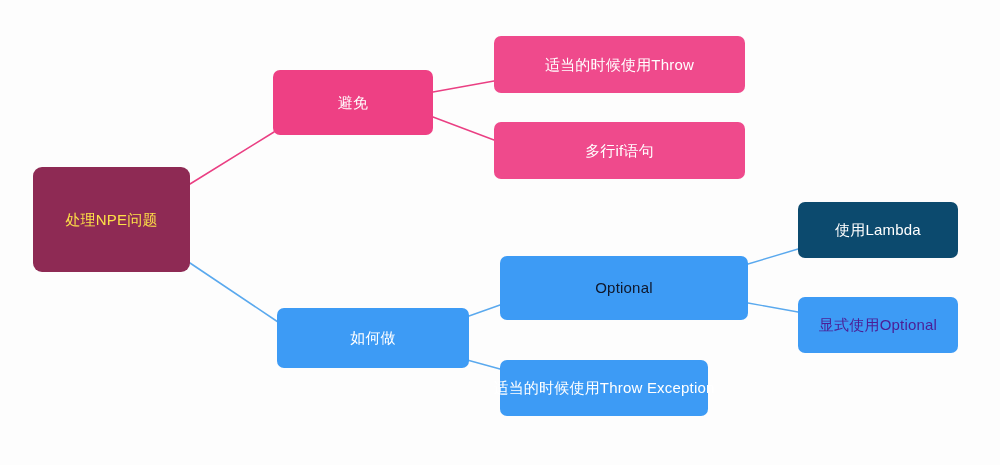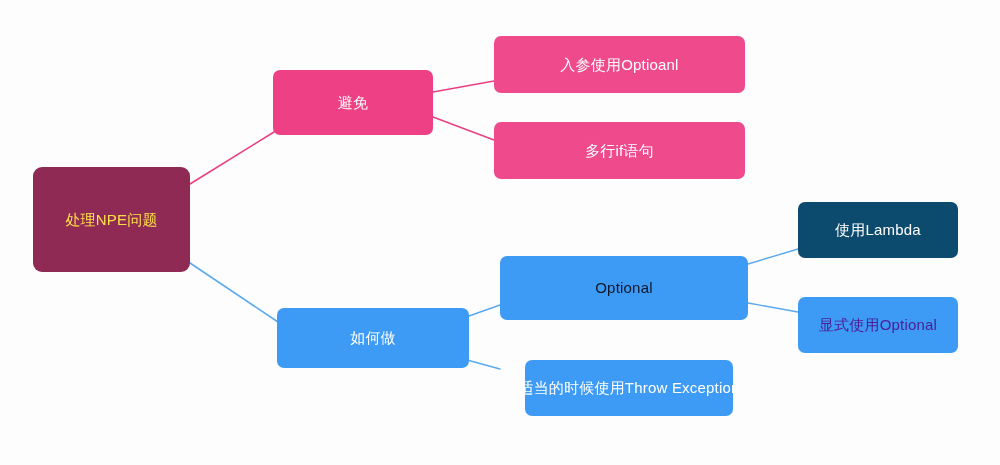--- a/index.html
+++ b/index.html
@@ -62,34 +62,34 @@
       <line x1="748" y1="303" x2="798" y2="312" stroke="#5aa9ee" stroke-width="1.4" stroke-linecap="round"></line>
     </svg>
   <div id="node-layer">
       <div class="node root" style="left: 33px; top: 167px; width: 157px; height: 105px; background: rgb(142, 42, 84); font-size: 15px; color: #fde047;">
         <span class="node-label">处理NPE问题</span>
       </div>
       <div class="node" style="left: 273px; top: 70px; width: 160px; height: 65px; background: rgb(238, 64, 132); font-size: 15px; color: rgb(255, 255, 255);">
         <span class="node-label">避免</span>
       </div>
       <div class="node" style="left: 494px; top: 36px; width: 251px; height: 57px; background: rgb(239, 74, 140); font-size: 15px; color: rgb(255, 255, 255);">
-        <span class="node-label">入参使用Optioanl</span>
+        <span class="node-label">适当的时候使用Throw</span>
       </div>
       <div class="node" style="left: 494px; top: 122px; width: 251px; height: 57px; background: rgb(239, 74, 140); font-size: 15px; color: rgb(255, 255, 255); justify-content: center;">
         <span class="node-label">多行if语句</span>
       </div>
       <div class="node" style="left: 277px; top: 308px; width: 192px; height: 60px; background: rgb(61, 155, 245); font-size: 15px; color: rgb(255, 255, 255);">
         <span class="node-label">如何做</span>
       </div>
       <div class="node" style="left: 500px; top: 256px; width: 248px; height: 64px; background: rgb(61, 155, 245); font-size: 15px; color: #0f172a;">
         <span class="node-label">Optional</span>
       </div>
       <div class="node" style="left: 798px; top: 202px; width: 160px; height: 56px; background: #0c4a6e; font-size: 15px; color: rgb(255, 255, 255);">
         <span class="node-label">使用Lambda</span>
       </div>
       <div class="node" style="left: 798px; top: 297px; width: 160px; height: 56px; background: rgb(61, 155, 245); font-size: 15px; color: #4c1d95;">
         <span class="node-label">显式使用Optional</span>
       </div>
-      <div class="node" style="left: 525px; top: 360px; width: 208px; height: 56px; background: rgb(61, 155, 245); font-size: 15px; color: rgb(255, 255, 255);">
+      <div class="node" style="left: 500px; top: 360px; width: 208px; height: 56px; background: rgb(61, 155, 245); font-size: 15px; color: rgb(255, 255, 255);">
         <span class="node-label">适当的时候使用Throw Exception</span>
       </div>
     </div>
 </div>
 
 </body></html>

